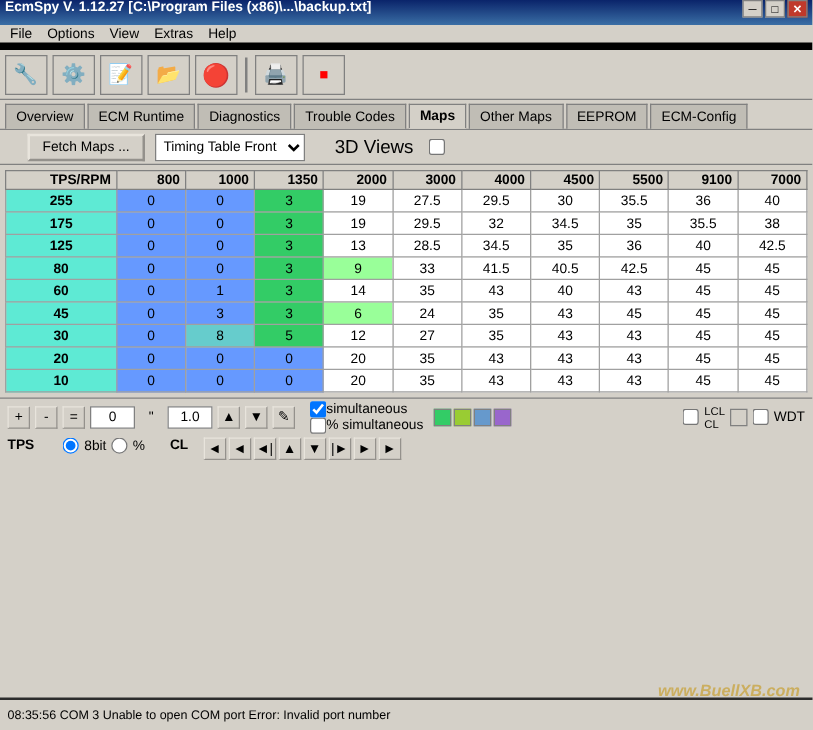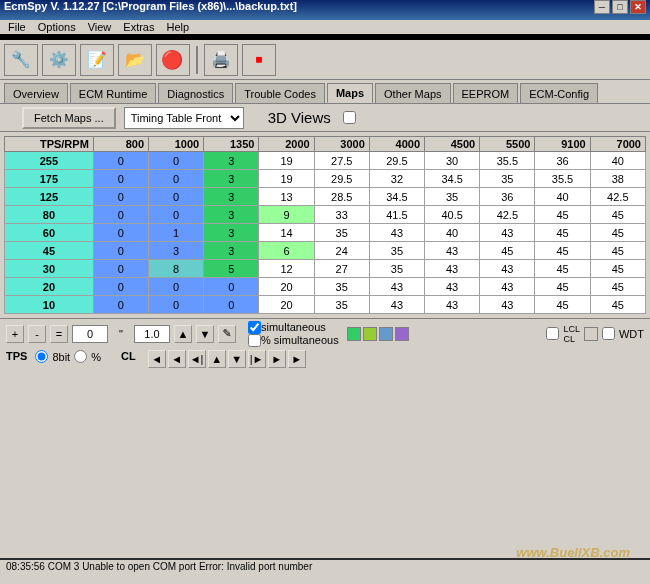--- a/index.html
+++ b/index.html
@@ -235,41 +235,42 @@
       display: flex;
       align-items: flex-start;
       padding: 2px 6px;
       gap: 8px;
       font-size: 11px;
     }
     .radio-group {
       display: flex;
       align-items: center;
       gap: 4px;
+      margin-left: 15px;
     }
 
     
     #status-bar {
       background: #d4d0c8;
       height: 20px;
       display: flex;
-      align-items: flex-end;
+      align-items: center;
       padding: 12px 6px;
       border-top: 2px inset #808080;
       font-size: 10px;
       position: absolute;
       bottom: 0;
       left: 0;
       right: 0;
     }
 
     .watermark {
       position: absolute;
       bottom: 24px;
-      right: 20px;
+      right: 10px;
       font-size: 13px;
       font-weight: bold;
       color: rgba(200,160,50,0.7);
       pointer-events: none;
       font-style: italic;
     }
 
     .right-checks {
       display: flex;
       align-items: center;

